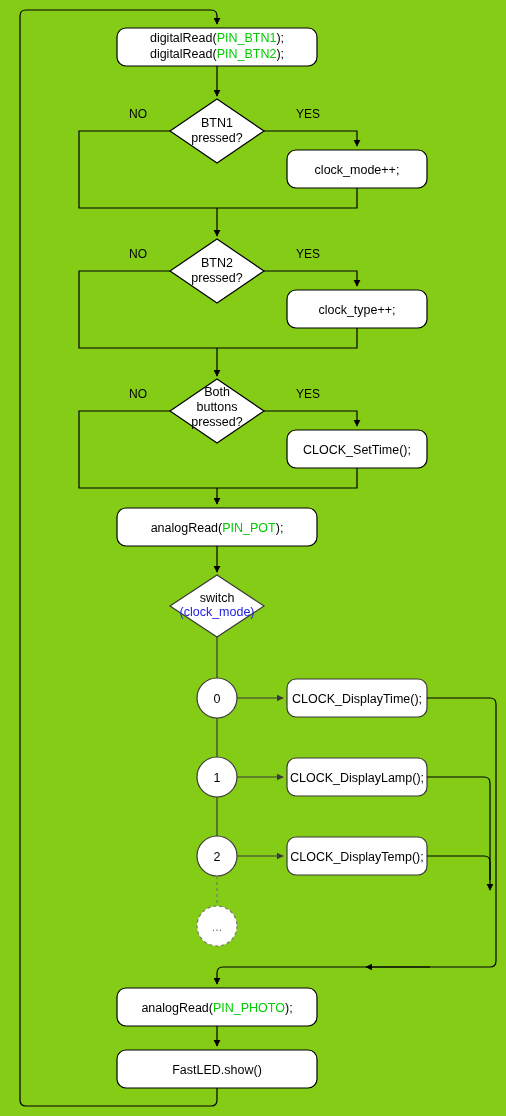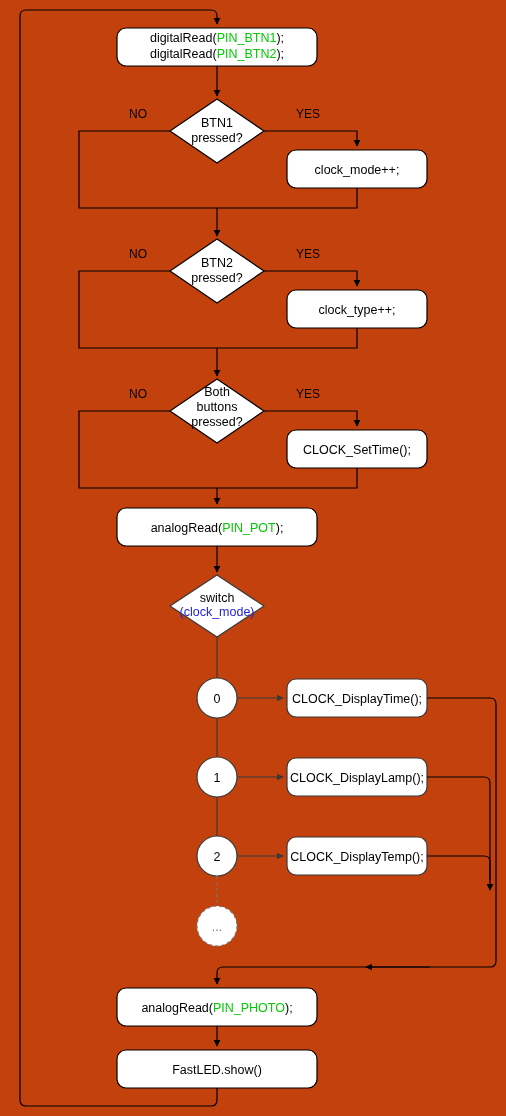--- a/index.html
+++ b/index.html
@@ -7,21 +7,21 @@
     padding: 0;
     background: #ffffff;
   }
   body {
     font-family: "Liberation Sans", sans-serif;
   }
   #flowchart-root {
     position: relative;
     width: 506px;
     height: 1116px;
-    background: #c2410c;
+    background: #84cc16;
     overflow: hidden;
   }
   #flow-svg {
     position: absolute;
     top: 0;
     left: 0;
     width: 506px;
     height: 1116px;
   }
   .node-text {

